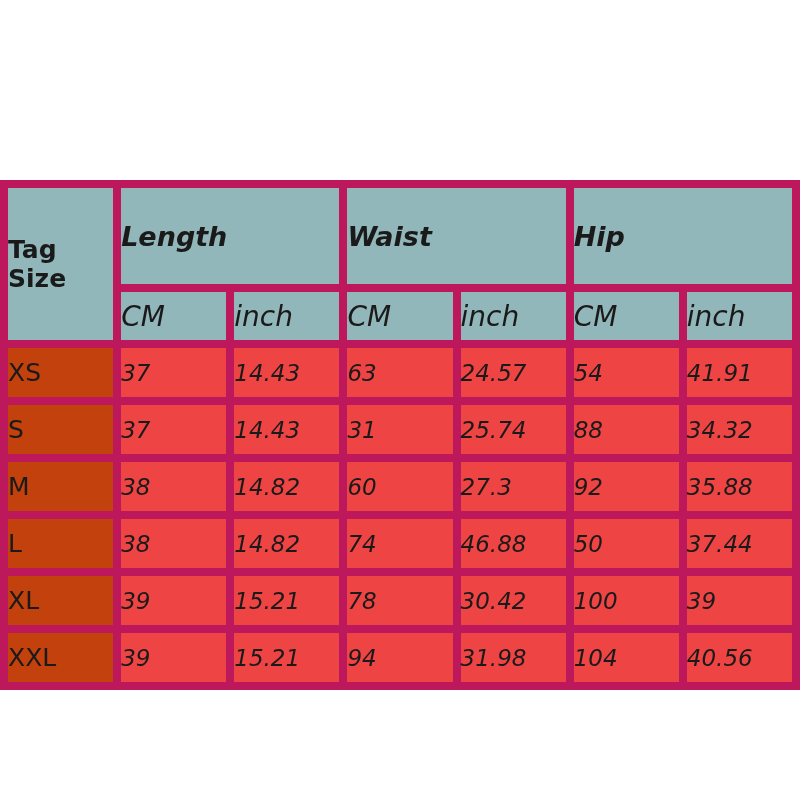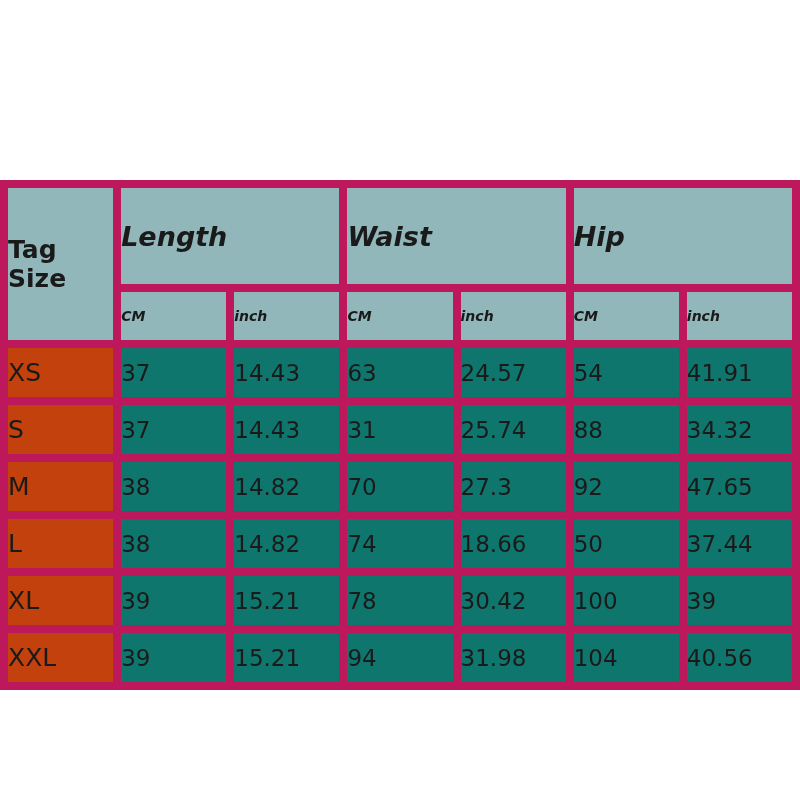--- a/index.html
+++ b/index.html
@@ -46,37 +46,38 @@
   }
 
   .hd-group {
     font-size: 27px;
     font-weight: bold;
     height: 96px;
     font-style: italic;
   }
 
   .hd-unit {
-    font-size: 14px;
-    font-weight: bold;
+    font-size: 28px;
+    font-weight: normal;
     font-style: italic;
     height: 48px;
   }
 
   
   .row-label {
     background: #c2410c;
     font-size: 25px;
     height: 49px;
   }
 
   .cell {
-    background: #0f766e;
+    background: #ef4444;
     font-size: 23px;
     height: 49px;
+    font-style: italic;
   }
 </style>
 </head>
 <body>
 
 <div id="size-chart-wrap">
   <table class="size-chart">
     <tbody>
       <tr>
         <td class="hd hd-tag" rowspan="2">Tag Size</td>
@@ -110,32 +111,32 @@
         <td class="cell">31</td>
         <td class="cell">25.74</td>
         <td class="cell">88</td>
         <td class="cell">34.32</td>
       </tr>
 
       <tr>
         <td class="row-label">M</td>
         <td class="cell">38</td>
         <td class="cell">14.82</td>
-        <td class="cell">70</td>
+        <td class="cell">60</td>
         <td class="cell">27.3</td>
         <td class="cell">92</td>
-        <td class="cell">47.65</td>
+        <td class="cell">35.88</td>
       </tr>
 
       <tr>
         <td class="row-label">L</td>
         <td class="cell">38</td>
         <td class="cell">14.82</td>
         <td class="cell">74</td>
-        <td class="cell">18.66</td>
+        <td class="cell">46.88</td>
         <td class="cell">50</td>
         <td class="cell">37.44</td>
       </tr>
 
       <tr>
         <td class="row-label">XL</td>
         <td class="cell">39</td>
         <td class="cell">15.21</td>
         <td class="cell">78</td>
         <td class="cell">30.42</td>

